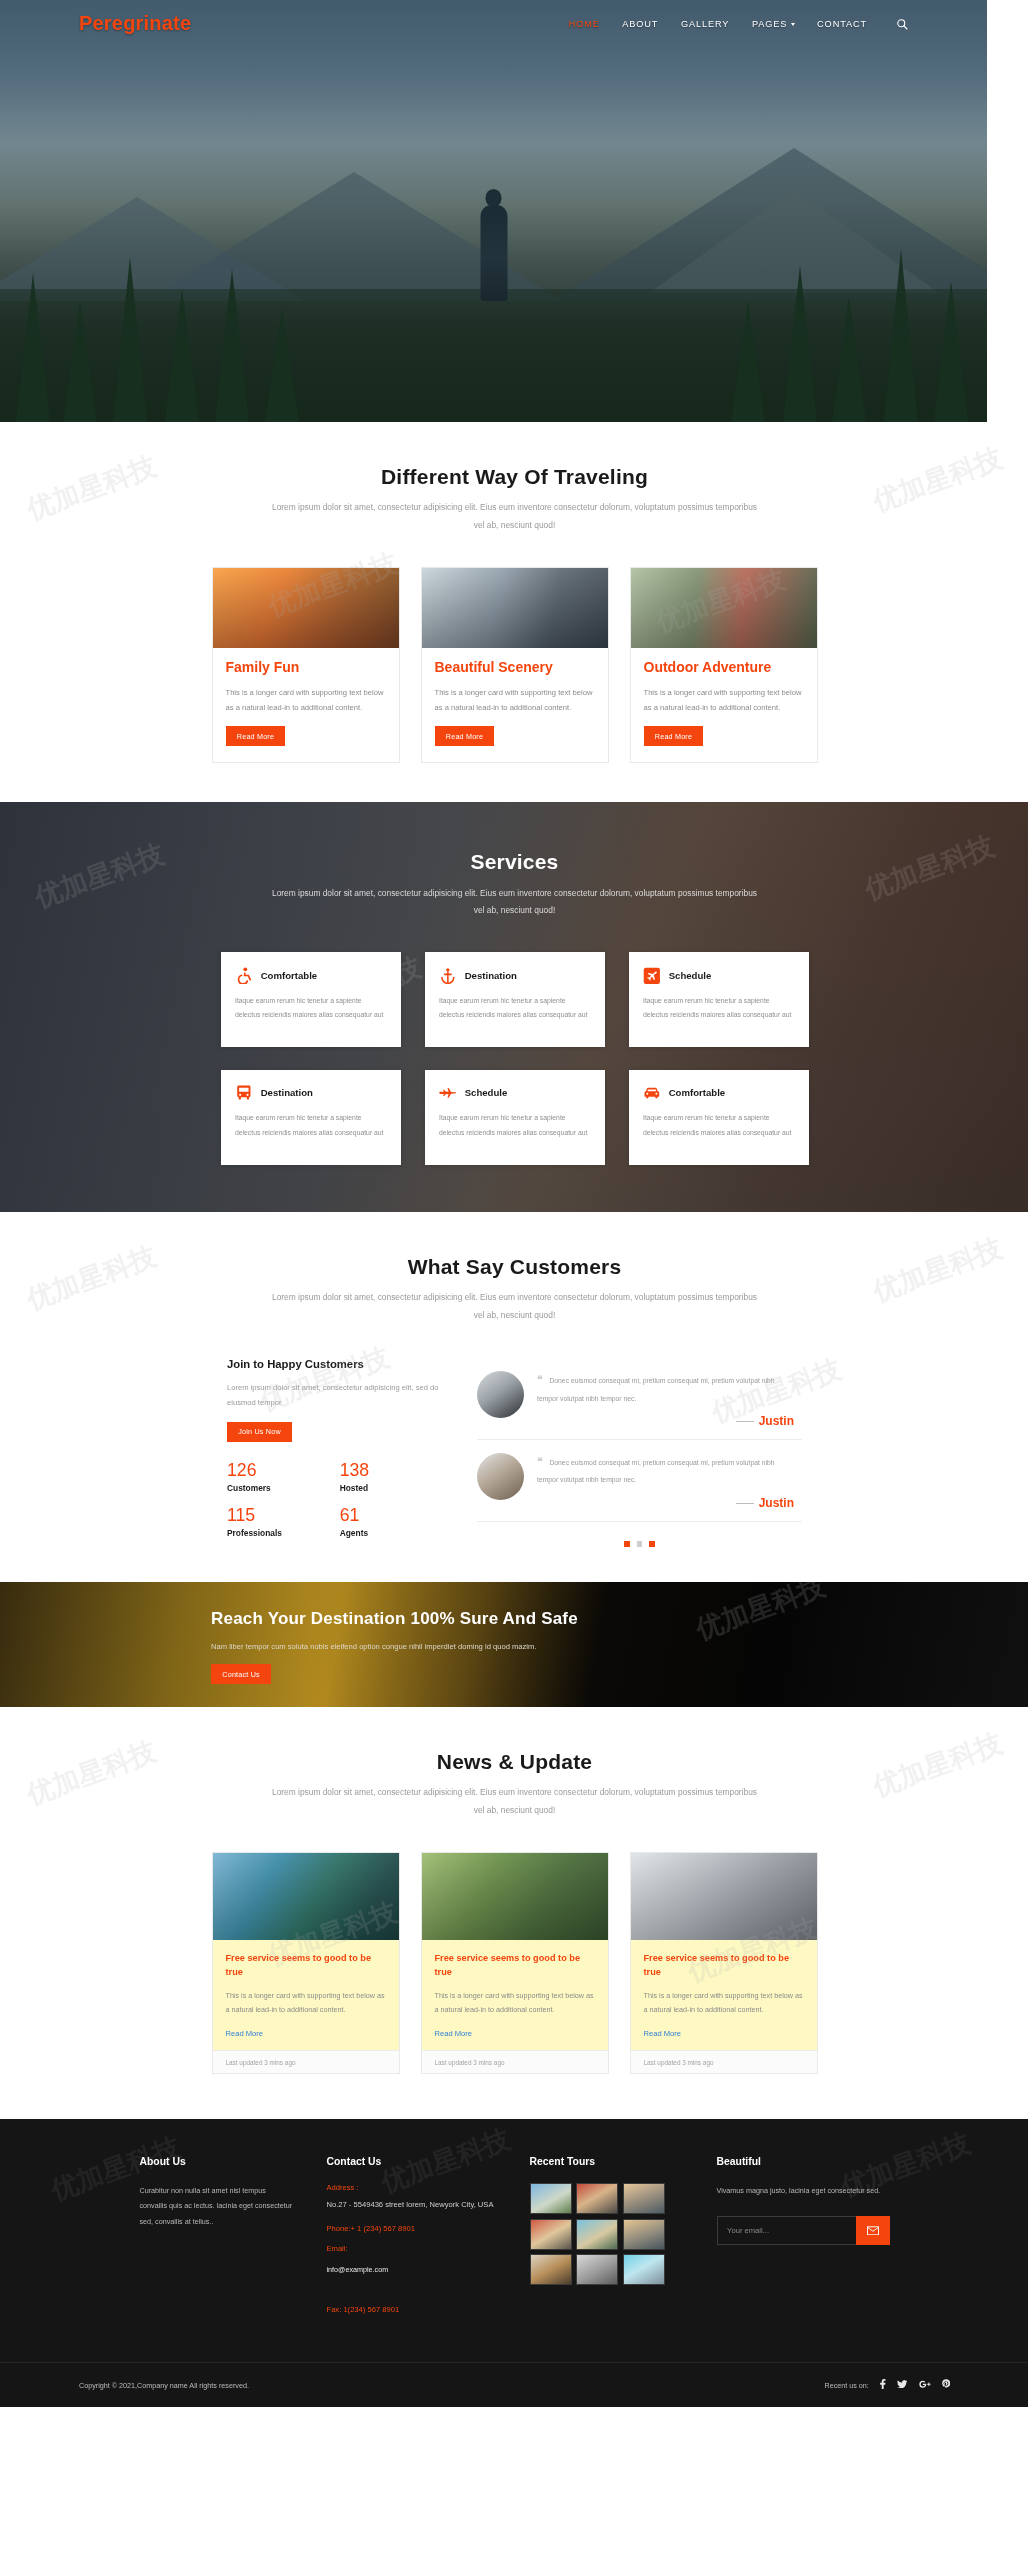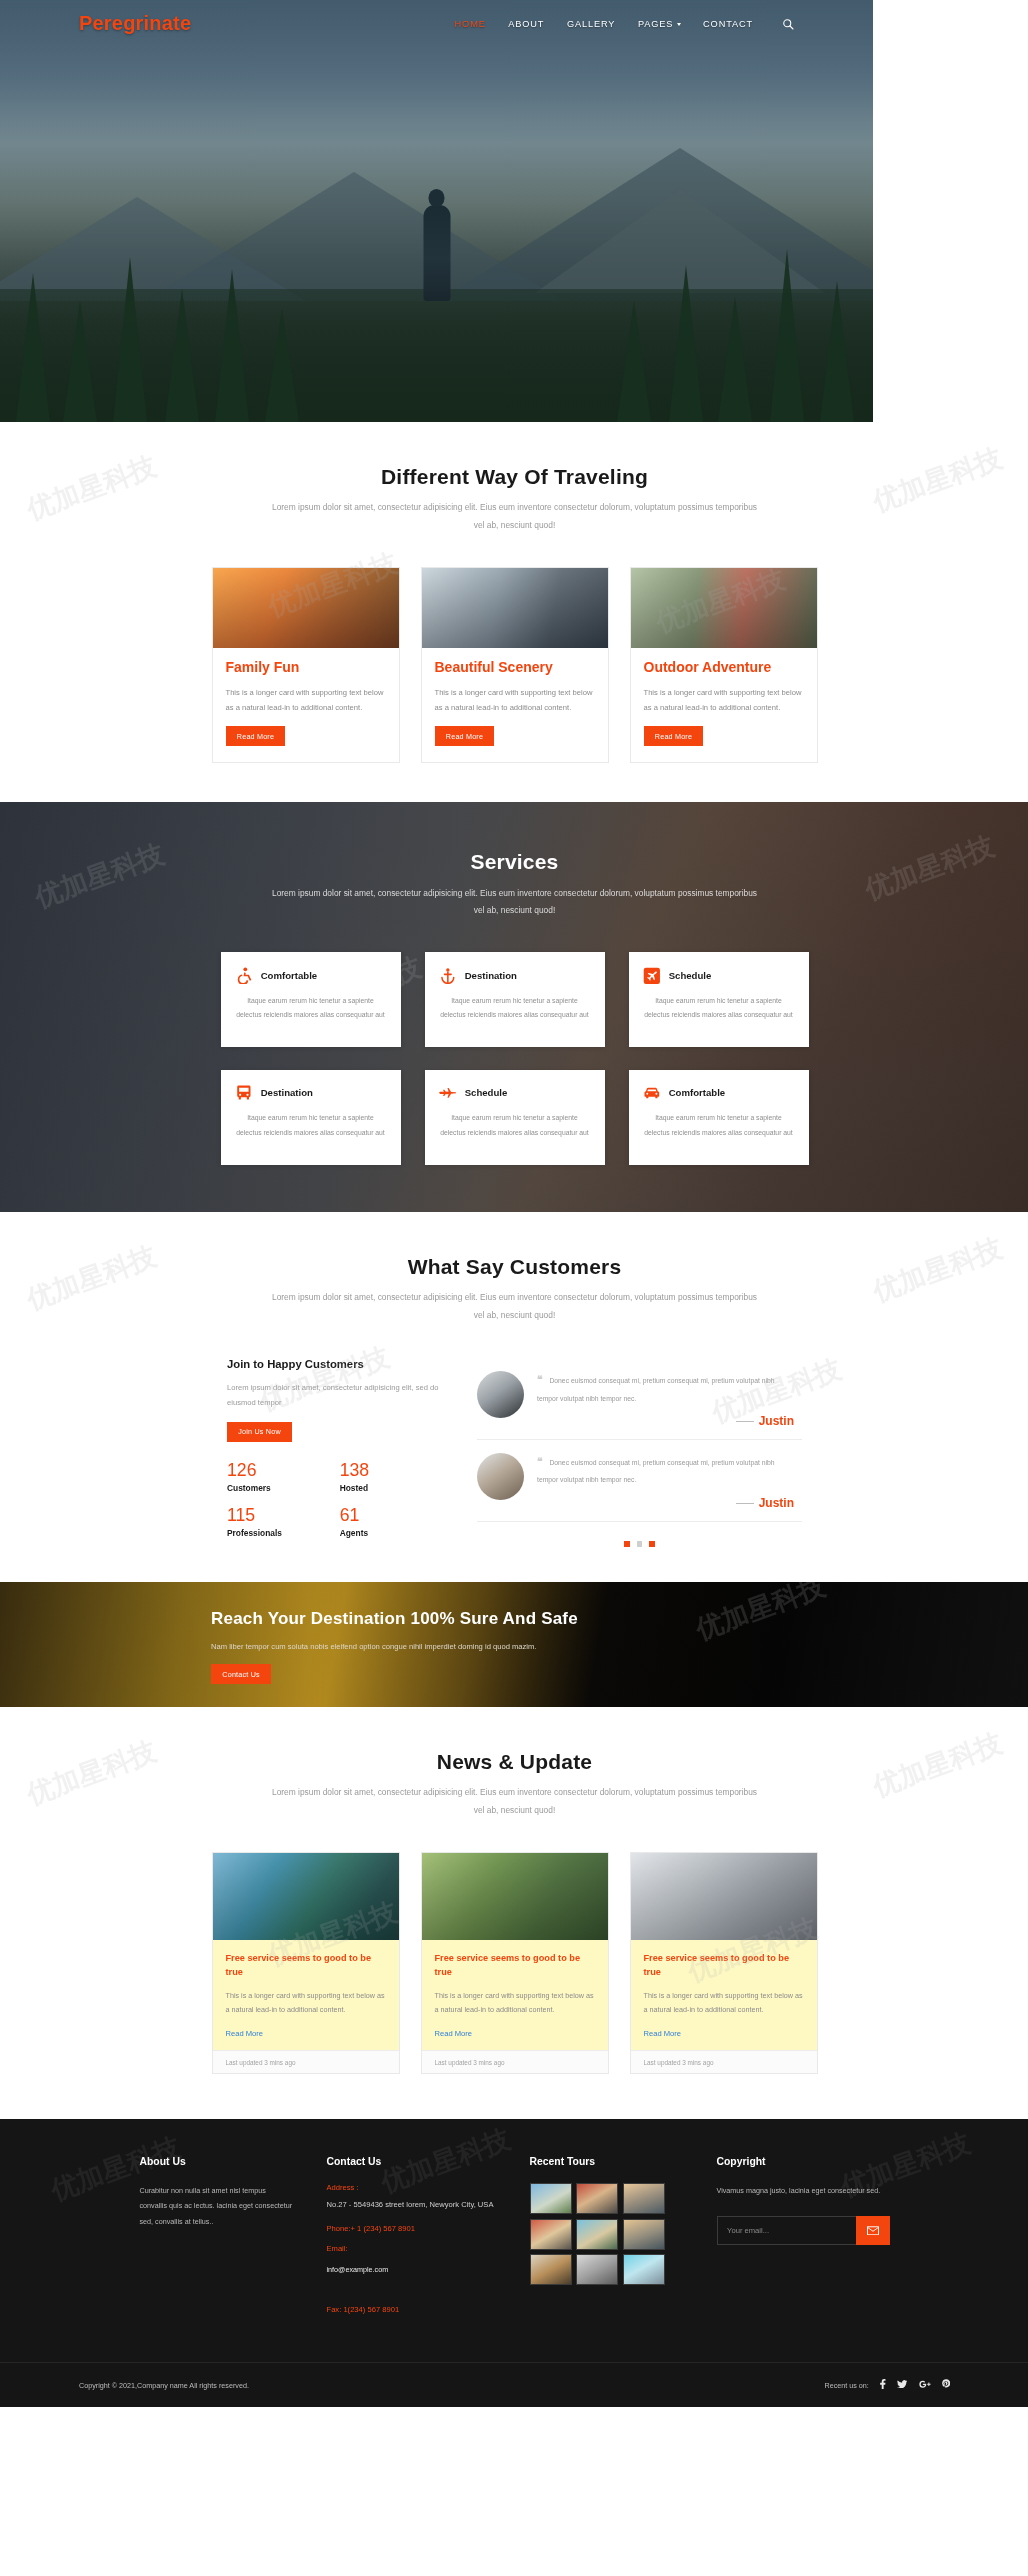--- a/index.html
+++ b/index.html
@@ -7,21 +7,21 @@
   body {
     font-family:"Liberation Sans", sans-serif;
     background:#fff;
     color:#333;
     -webkit-font-smoothing:antialiased;
   }
   .wrap { width:1029px; position:relative; overflow:hidden; }
 
   
   .hero {
-    position:relative; height:422px; width:873px;
+    position:relative; height:422px; width:987px;
     background:
       linear-gradient(to bottom, rgba(60,82,99,.62) 0%, rgba(52,72,88,.35) 28%, rgba(30,45,55,.30) 55%, rgba(24,36,45,.55) 100%),
       linear-gradient(to bottom, #4e6a7d 0%, #6a8596 18%, #93a9ad 34%, #7e8f86 48%, #56665c 62%, #3a4a3e 76%, #223026 100%);
     overflow:hidden;
   }
   .hero-scenery { position:absolute; inset:0; }
   .mtn {
     position:absolute; bottom:96px;
     border-left:solid transparent; border-right:solid transparent;
     border-bottom-style:solid;
@@ -136,21 +136,21 @@
     position:relative; padding:48px 0 47px; overflow:hidden;
     background:
       linear-gradient(to right, rgba(35,40,48,.80) 0%, rgba(45,50,58,.72) 45%, rgba(60,45,40,.74) 100%),
       linear-gradient(115deg,#5a5f66 0%,#73757a 22%,#8a7f72 42%,#b08052 58%,#6a4a34 78%,#2f2a26 100%);
   }
   .services .sec-title { color:#fff; }
   .services .sec-sub { color:#dbdbdb; }
   .svc-grid {
     position:relative; z-index:2;
     display:grid; grid-template-columns:repeat(3,180px);
-    justify-content:center; gap:22.5px 24px; margin-top:32px;text-align:center;
+    justify-content:center; gap:22.5px 24px; margin-top:32px;
   }
   .svc {
     background:#fff; padding:14.5px 14.5px 17.7px; min-height:95px;
     box-shadow:0 0.8px 4.8px rgba(0,0,0,.18);
   }
   .svc-head { display:flex; align-items:center; gap:8px; margin-bottom:9.6px; }
   .svc-icon { width:17.7px; height:17.7px; flex:none; display:block; }
   .svc h4 { font-size:9.6px; font-weight:bold; color:#1a1a1a; }
   .svc p { font-size:6.8px; color:#909090; line-height:2.1; }
 
@@ -566,21 +566,21 @@
           <div class="tour-thumb t4"></div>
           <div class="tour-thumb t5"></div>
           <div class="tour-thumb t6"></div>
           <div class="tour-thumb t7"></div>
           <div class="tour-thumb t8"></div>
           <div class="tour-thumb t9"></div>
         </div>
       </div>
 
       <div>
-        <h4>Copyright</h4>
+        <h4>Beautiful</h4>
         <p>Vivamus magna justo, lacinia eget consectetur sed.</p>
         <div class="subscribe-row">
           <input class="sub-input" type="text" placeholder="Your email..." style="">
           <button class="sub-btn">
             <svg width="12" height="9.6" viewBox="0 0 24 18" fill="none" stroke="#fff" stroke-width="1.9">
               <rect x="1" y="1" width="22" height="16"></rect>
                 <path d="M1 2l11 8 11-8"></path>
             </svg>
           </button>
         </div>

